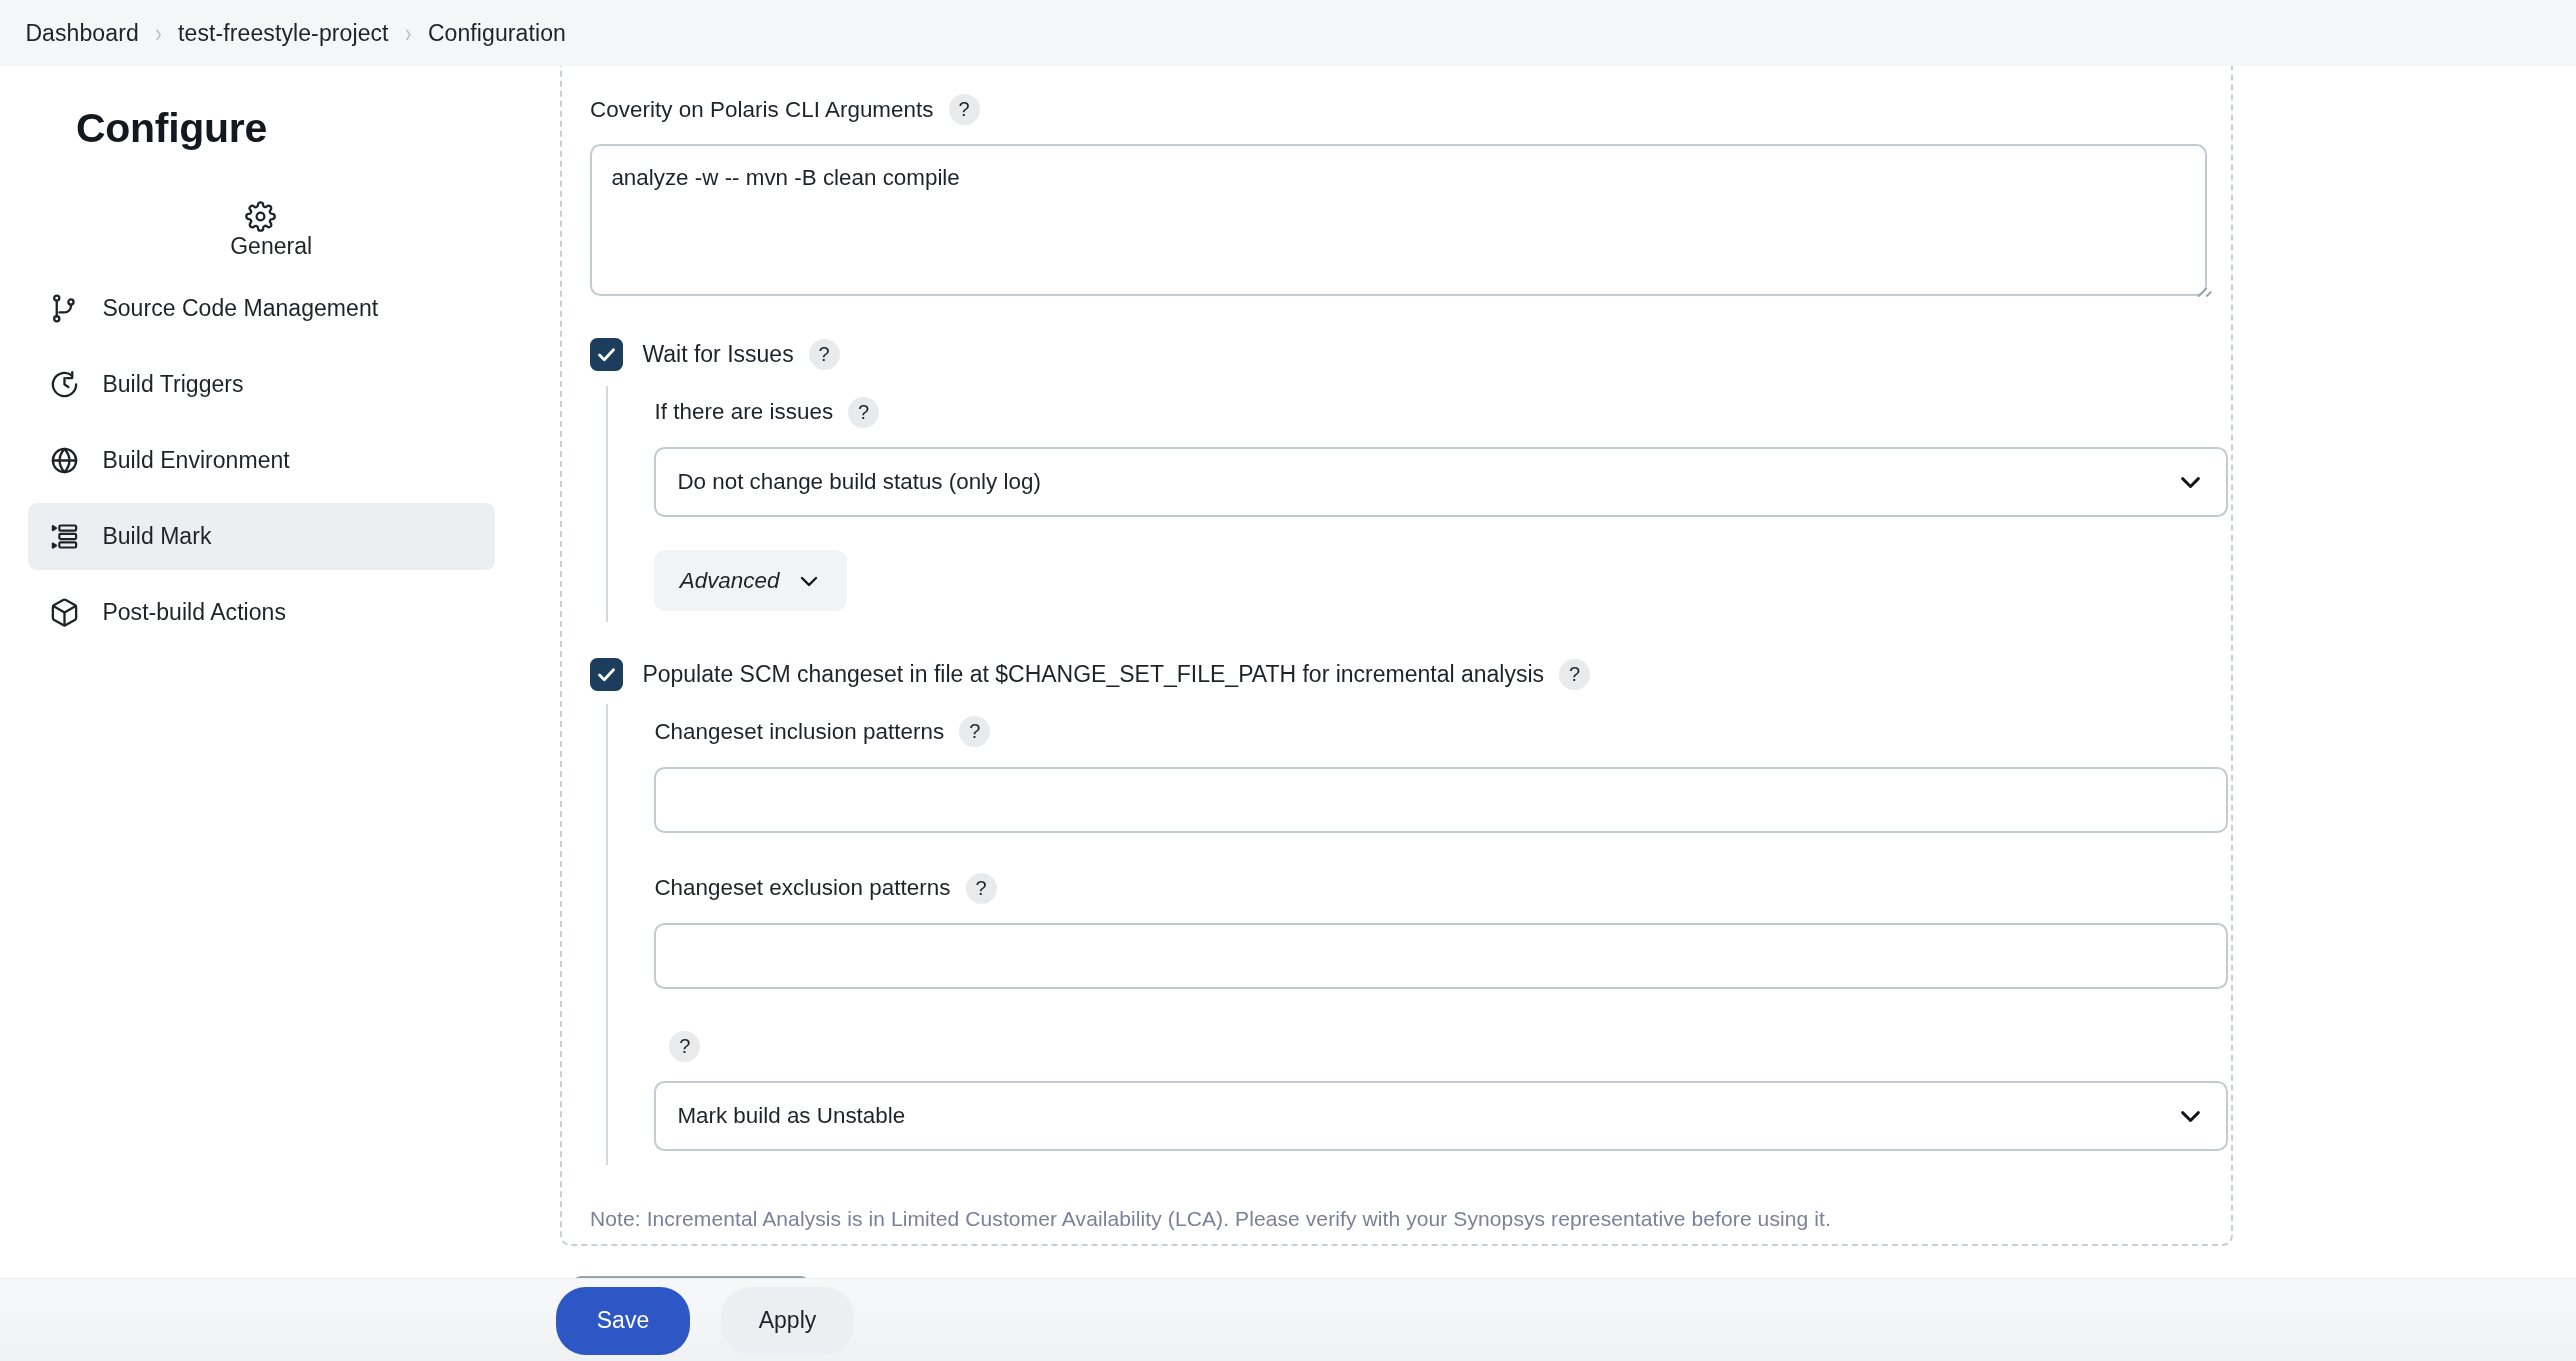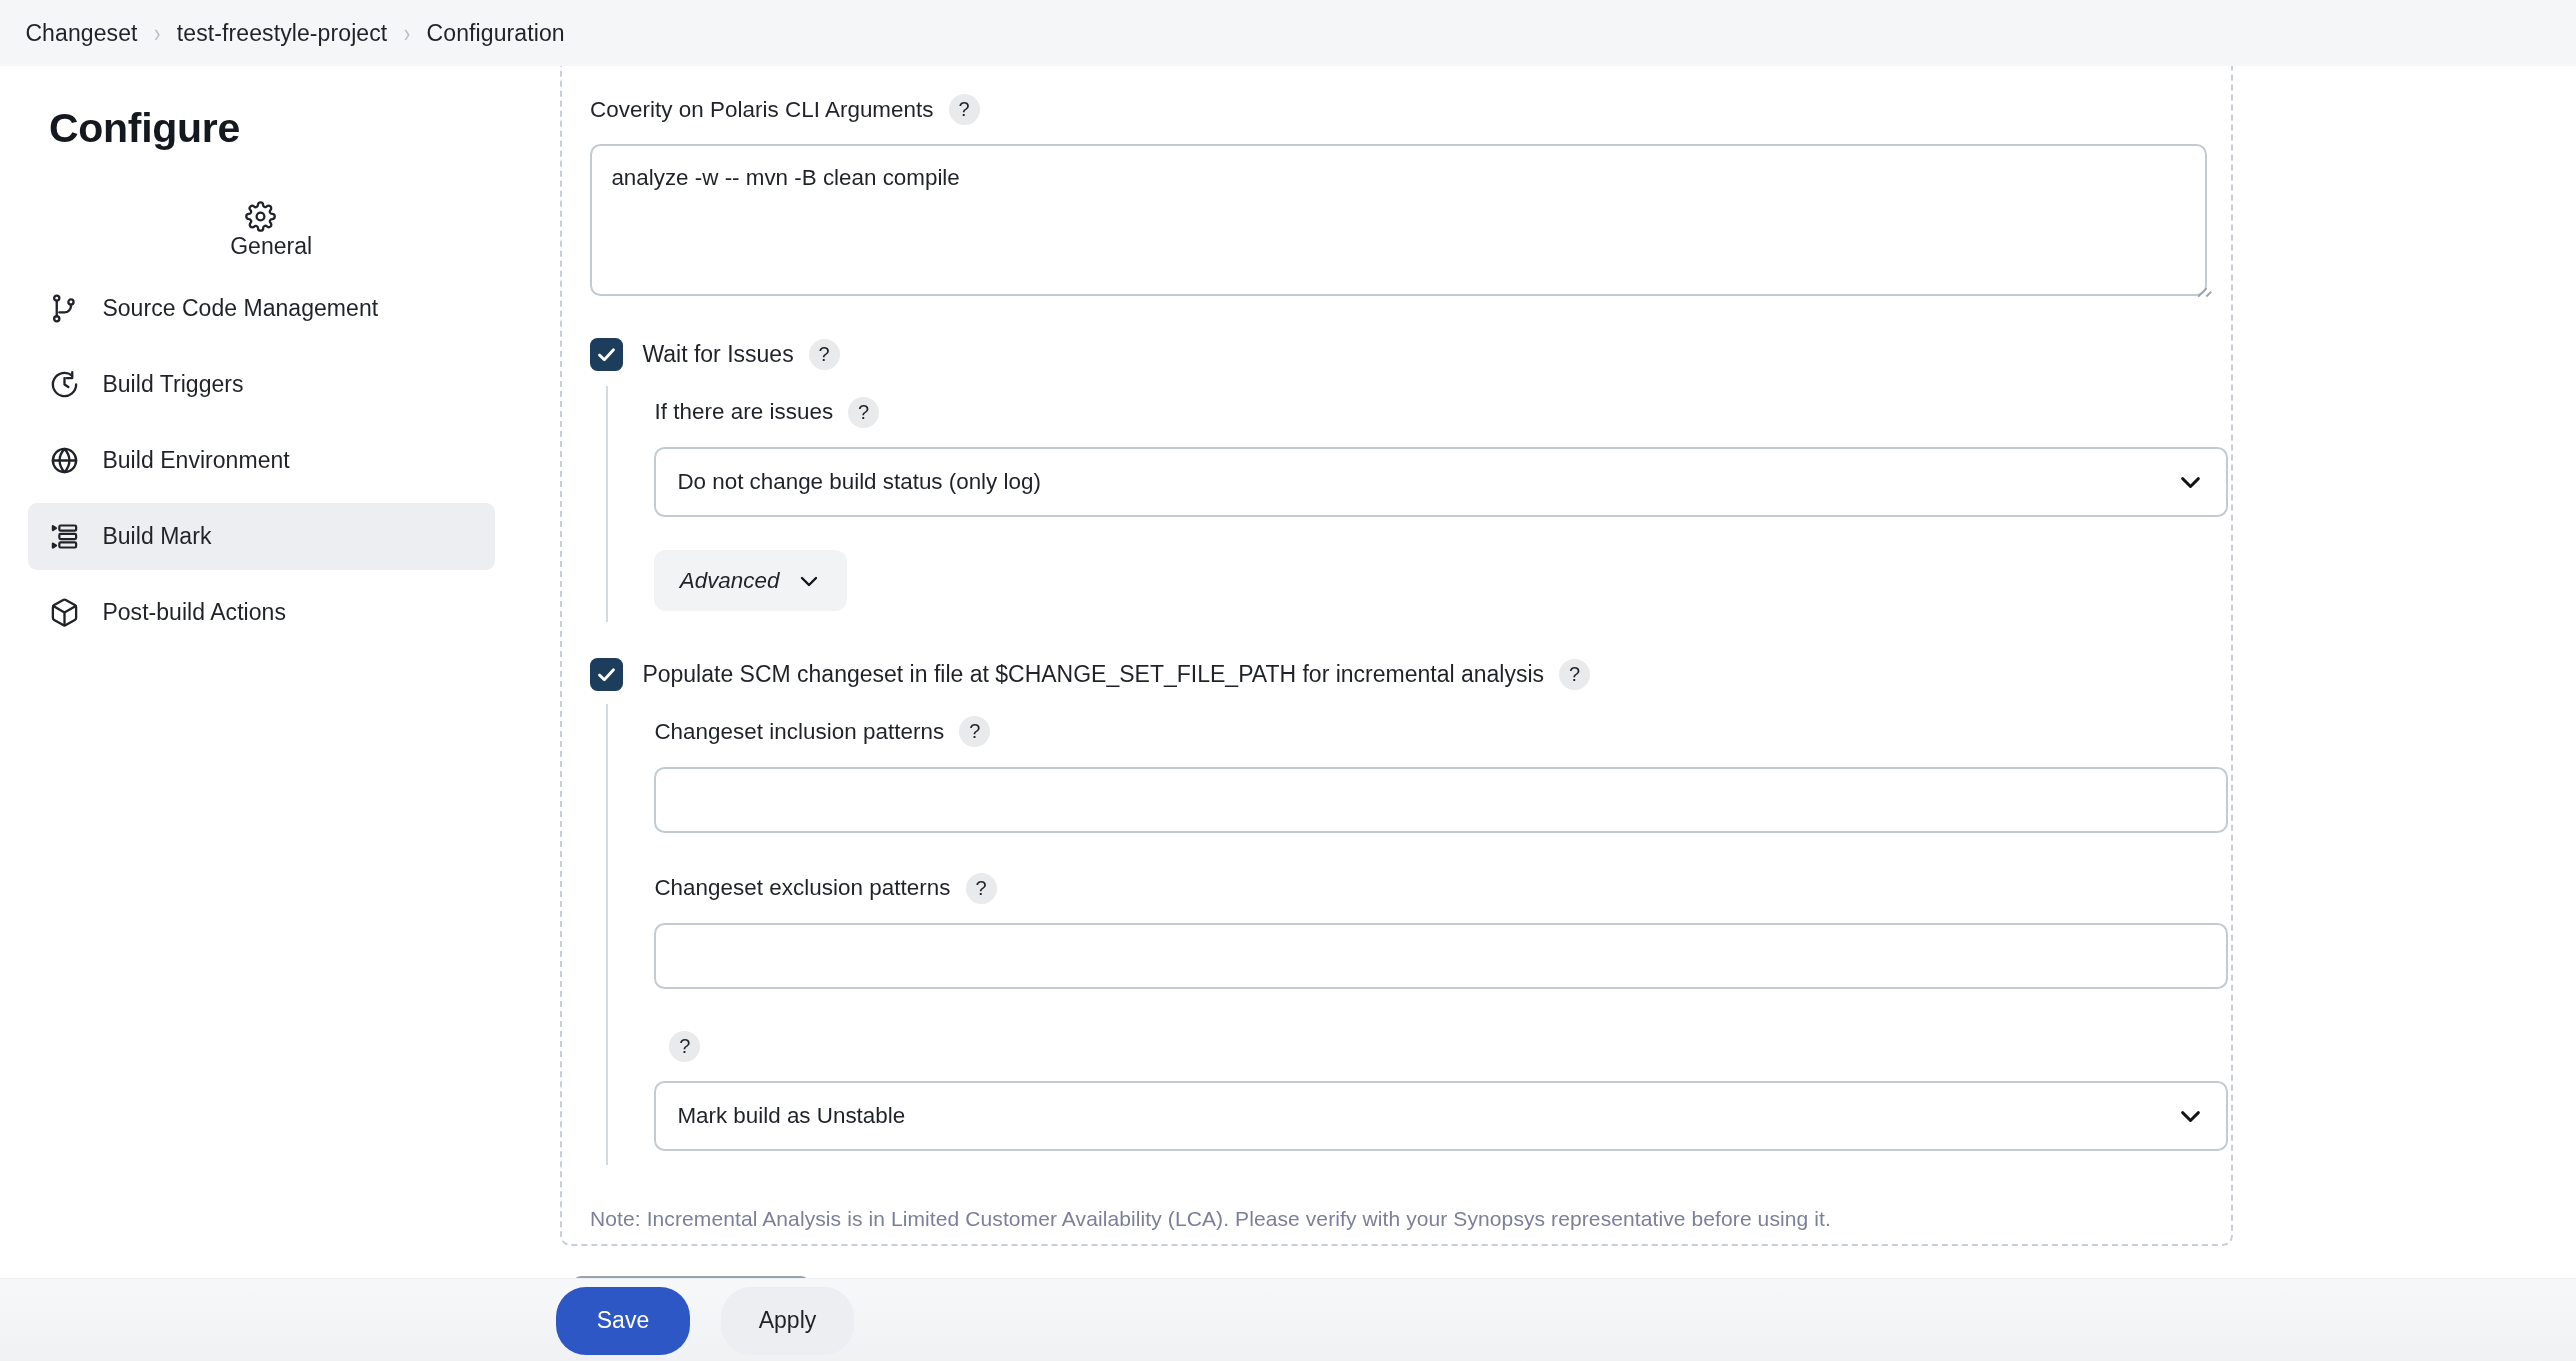--- a/index.html
+++ b/index.html
@@ -37,21 +37,21 @@
 
   
   .sidebar {
     position: absolute; top: 66px; left: 0;
     width: 523px; height: 1296px;
     background: #ffffff;
     padding-top: 39px;
   }
   .side-title {
     font-size: 41px; font-weight: bold; color: #14181f;
-    padding-left: 49px; letter-spacing: -0.3px;
+    padding-left: 76px; letter-spacing: -0.3px;
     margin-bottom: 47px;
   }
   .side-list { padding: 0 28px; }
   .side-item {
     display: flex; align-items: center;
     height: 67px; border-radius: 9px;
     padding-left: 19.4px; margin-bottom: 0;
     color: #1f2329;
   }
   .side-item + .side-item { margin-top: 0; }
@@ -214,21 +214,21 @@
   }
   .btn-save { width: 134px; background: #2d57c4; color: #ffffff; }
   .btn-apply { width: 133px; background: #eceef1; color: #1f2329; margin-left: 31px; }
 </style>
 </head>
 <body>
 
 <div id="root">
 
   <div class="breadcrumb-bar">
-    <span class="bc-item">Changeset</span>
+    <span class="bc-item">Dashboard</span>
     <span class="bc-sep">›</span>
     <span class="bc-item">test-freestyle-project</span>
     <span class="bc-sep">›</span>
     <span class="bc-item">Configuration</span>
   </div>
 
   <div class="left-rail-edge"></div>
 
   <div class="sidebar">
     <div class="side-title">Configure</div>

